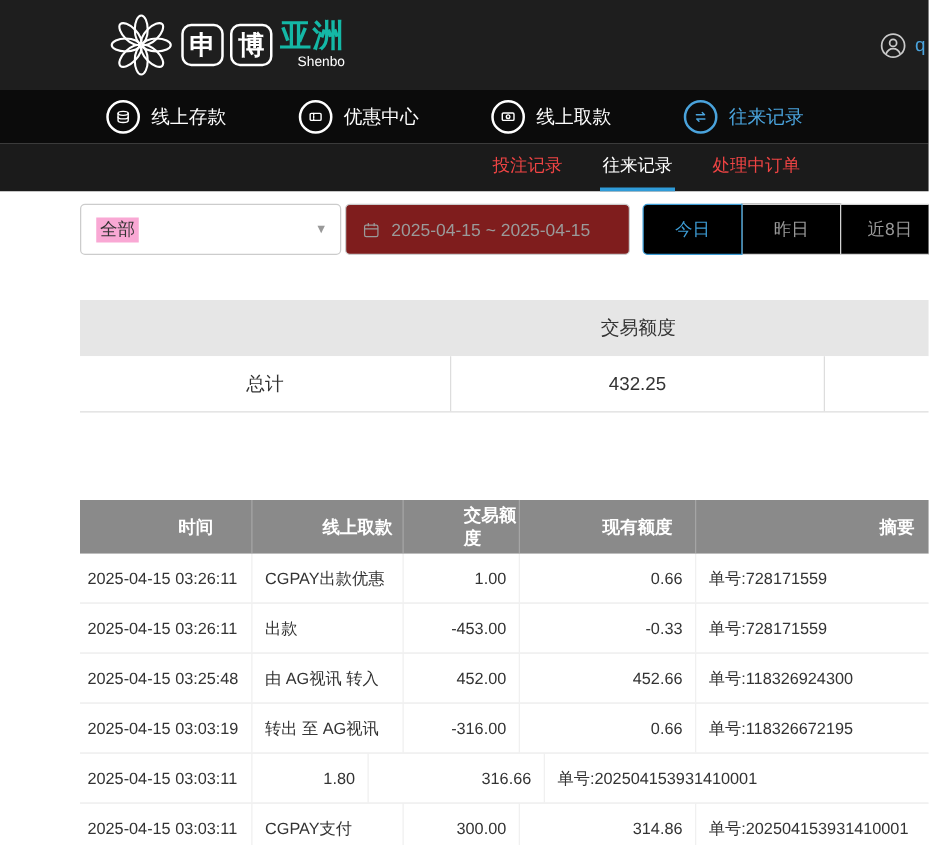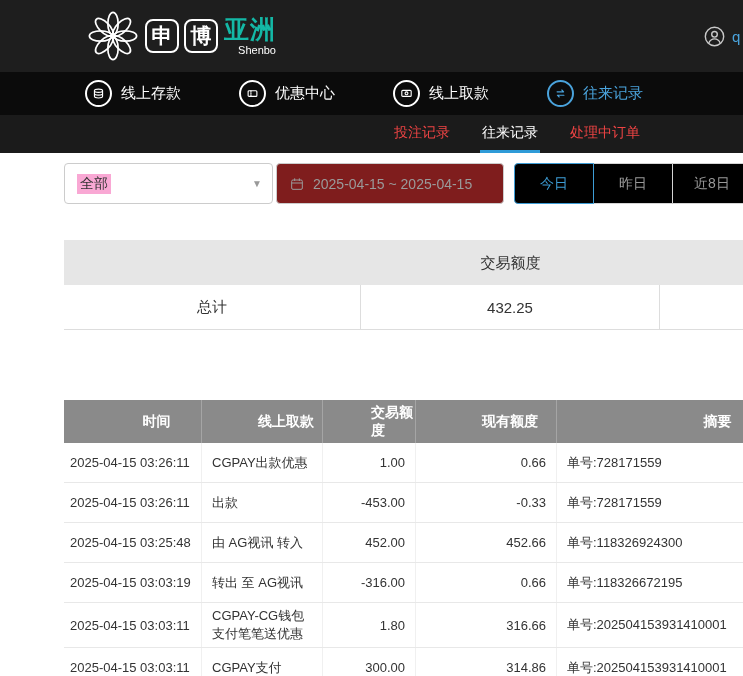--- a/index.html
+++ b/index.html
@@ -224,21 +224,20 @@
   <div class="tr">
     <div class="td c-time">2025-04-15 03:03:19</div>
     <div class="td c-type">转出 至 AG视讯</div>
     <div class="td c-amount num">-316.00</div>
     <div class="td c-balance num">0.66</div>
     <div class="td c-note">单号:118326672195</div>
   </div>
 
   <div class="tr">
     <div class="td c-time">2025-04-15 03:03:11</div>
-    <div class="td c-type">CGPAY-CG钱包支付笔笔送优惠</div>
     <div class="td c-amount num">1.80</div>
     <div class="td c-balance num">316.66</div>
     <div class="td c-note">单号:202504153931410001</div>
   </div>
 
   <div class="tr">
     <div class="td c-time">2025-04-15 03:03:11</div>
     <div class="td c-type">CGPAY支付</div>
     <div class="td c-amount num">300.00</div>
     <div class="td c-balance num">314.86</div>

